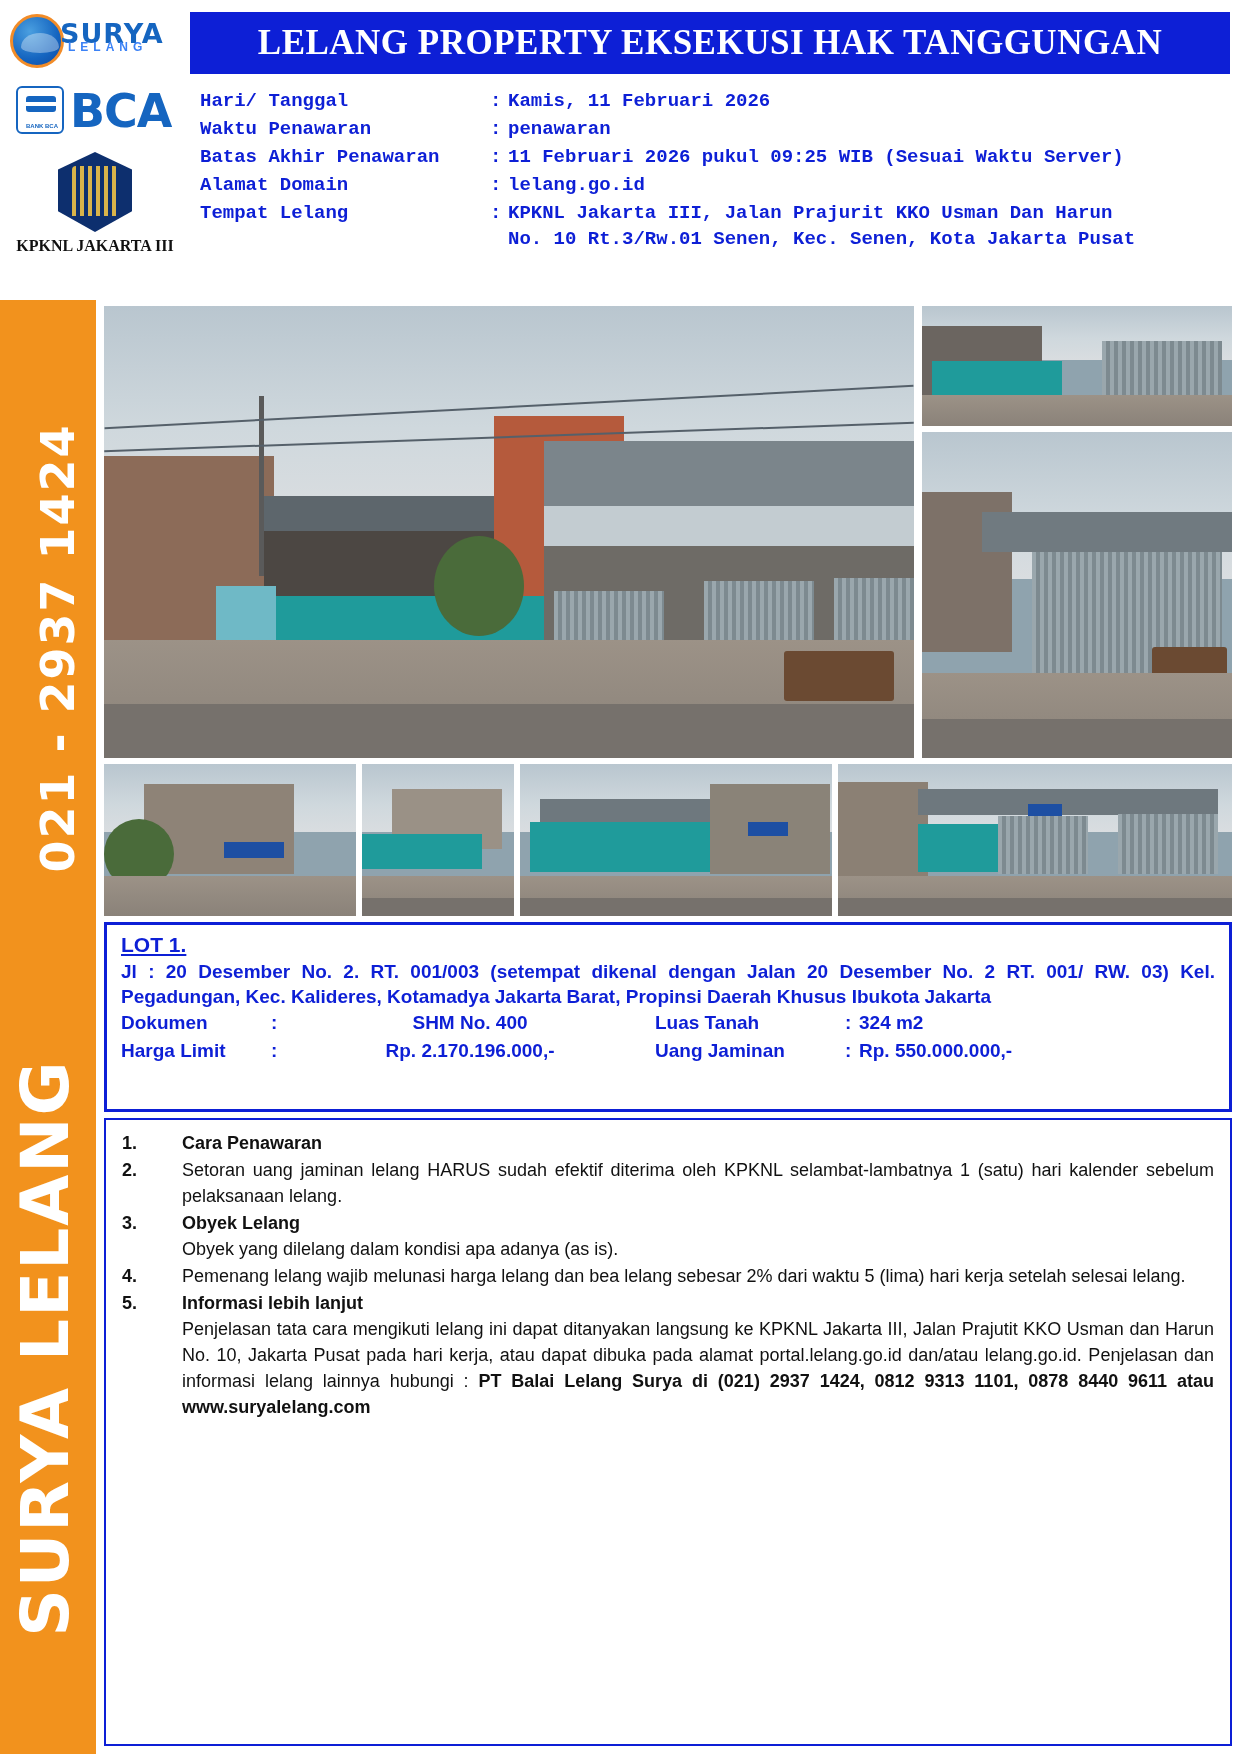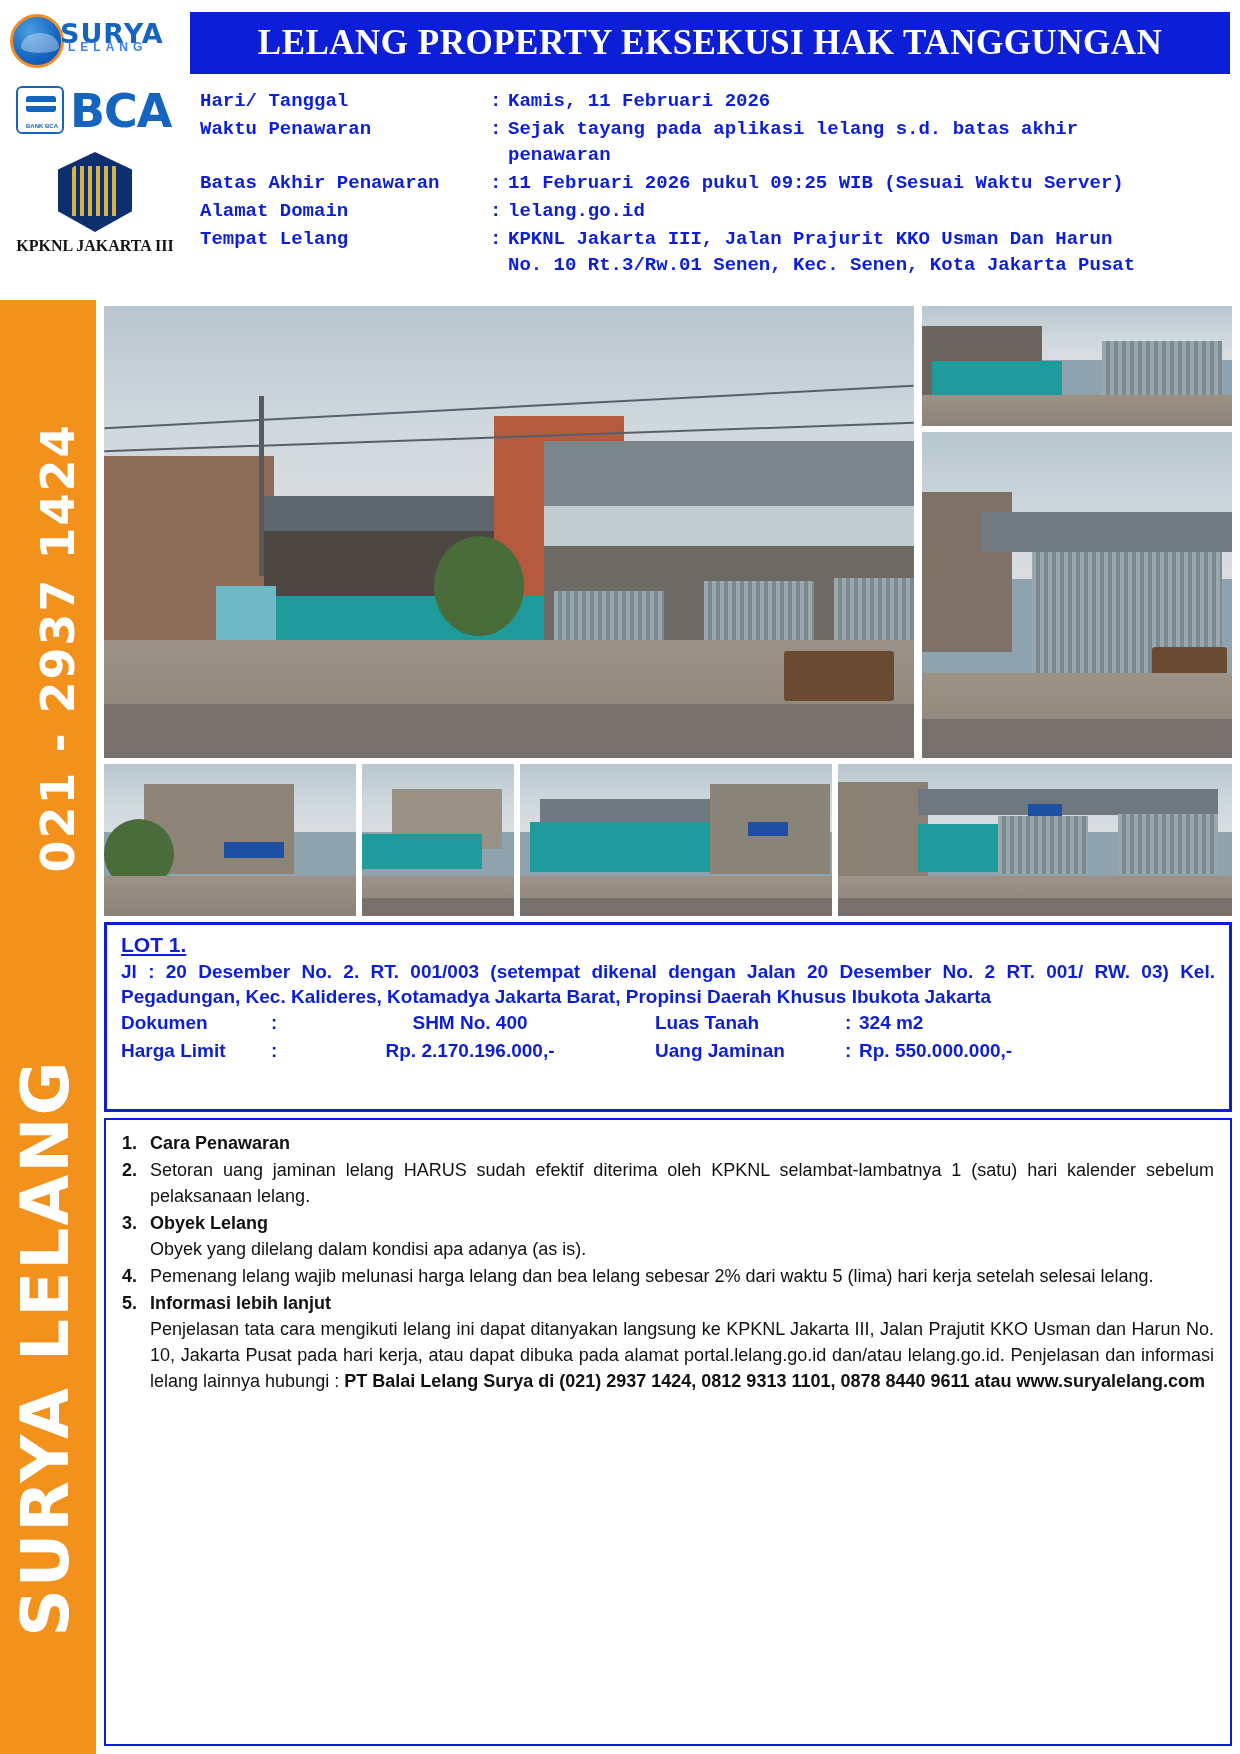--- a/index.html
+++ b/index.html
@@ -180,21 +180,21 @@
   .lot-line .v2 { flex:1; }
   .lot-line .sep { width:14px; }
 
   
   .terms-box {
     position:absolute; left:104px; top:1118px; width:1128px; height:628px;
     border:2px solid #0d1fd6; background:#ffffff; padding:10px 16px 8px 16px;
   }
   .term { display:flex; margin-bottom:1px; }
   .term .num { width:28px; font-size:18px; font-weight:bold; color:#111; line-height:26px; }
-  .term .body { flex:1; }
+  .term .body { flex:1;margin-left:32px; }
   .term .head { font-size:18px; font-weight:bold; color:#111; line-height:26px; }
   .term .text { font-size:18px; color:#111; line-height:26px; text-align:justify; }
   .term .text b { font-weight:bold; }
   .term .plain { font-size:18px; color:#111; line-height:26px; text-align:justify; }
 </style>
 </head>
 <body>
 
 <div class="header">
 
@@ -230,21 +230,20 @@
       <div class="info-colon">:</div>
       <div class="info-value">
         <span>Kamis, 11 Februari 2026</span>
       </div>
     </div>
 
     <div class="info-row">
       <div class="info-label">Waktu Penawaran</div>
       <div class="info-colon">:</div>
       <div class="info-value">
-        <span>Sejak tayang pada aplikasi lelang s.d. batas akhir</span>
         <span class="cont">penawaran</span>
       </div>
     </div>
 
     <div class="info-row">
       <div class="info-label">Batas Akhir Penawaran</div>
       <div class="info-colon">:</div>
       <div class="info-value">
         <span>11 Februari 2026 pukul 09:25 WIB (Sesuai Waktu Server)</span>
       </div>

